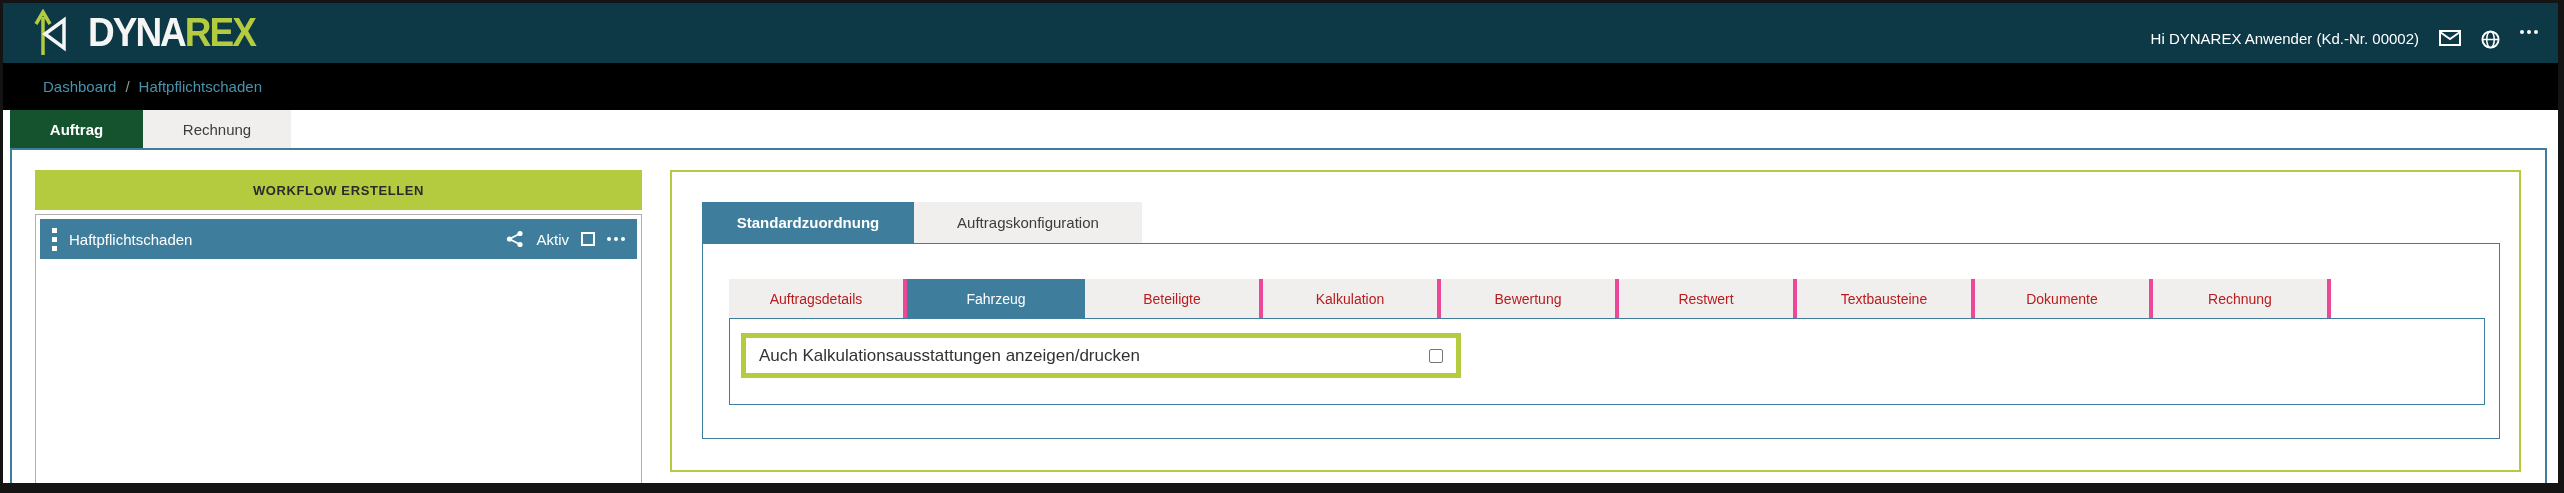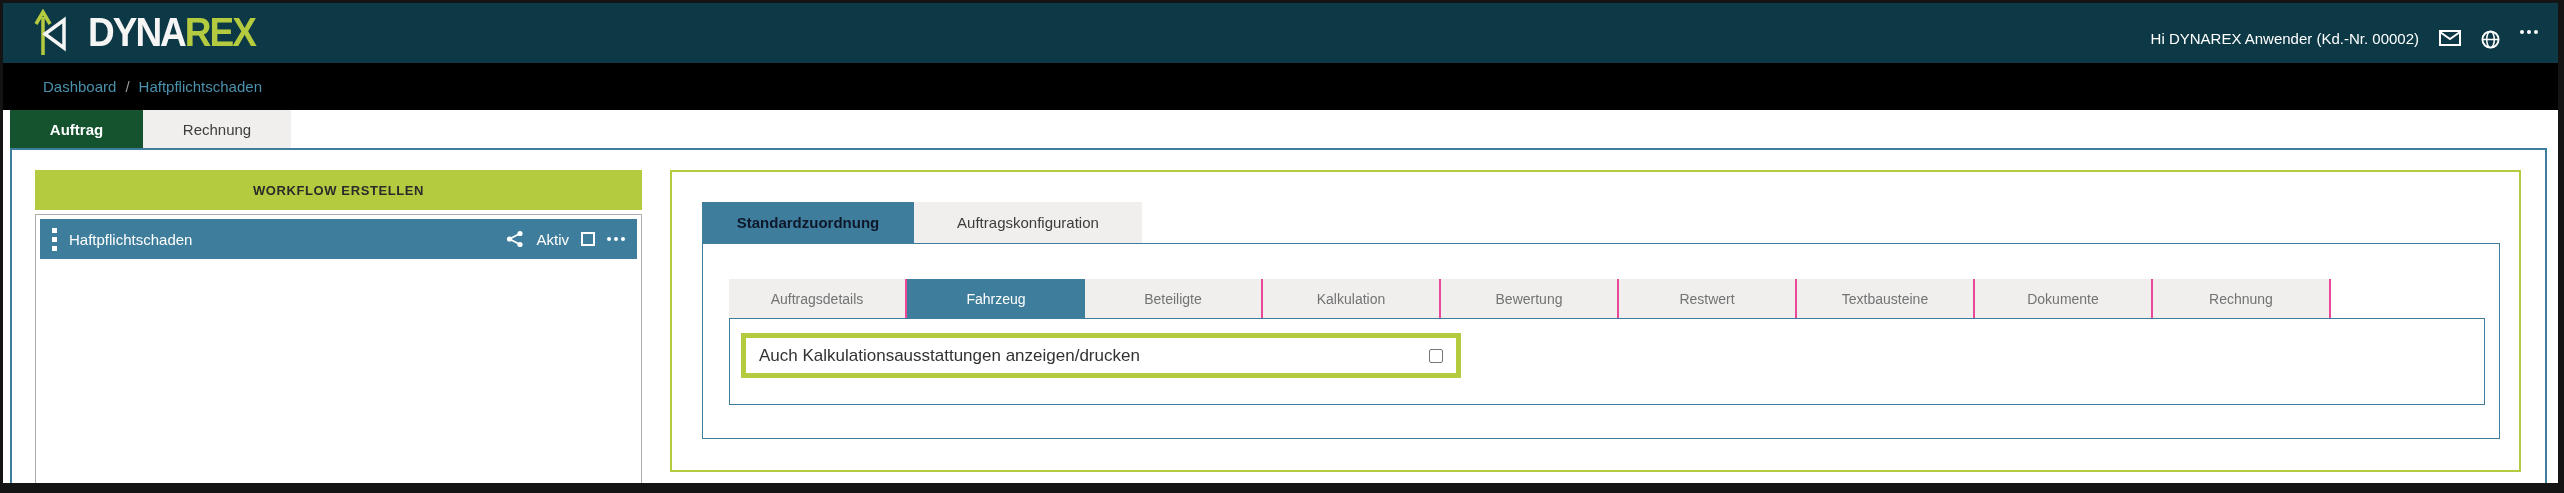--- a/index.html
+++ b/index.html
@@ -96,34 +96,34 @@
   .green-box {
     position: absolute; left: 658px; top: 20px;
     width: 1851px; height: 302px;
     border: 2px solid #b5cb3f; background: #fff;
   }
   .config-tabs { position: absolute; left: 30px; top: 30px; display: flex; }
   .config-tab {
     height: 41px; display: flex; align-items: center; justify-content: center;
     font-size: 15px; cursor: pointer;
   }
-  .config-tab.active { width: 212px; background: #3e7e9c; color: #0f172a; font-weight: 600; }
+  .config-tab.active { width: 212px; background: #3e7e9c; color: #ffffff; font-weight: 600; }
   .config-tab.inactive { width: 228px; background: #f0efee; color: #3c3c3c; }
 
   .outer-panel {
     position: absolute; left: 30px; top: 71px;
     width: 1798px; height: 196px;
     border: 1px solid #3e7e9c; background: #fff;
   }
   .sub-tabs { position: absolute; left: 26px; top: 35px; display: flex; }
   .sub-tab {
     width: 178px; height: 39px;
     display: flex; align-items: center; justify-content: center;
-    font-size: 14px; background: #f0efee; color: #737373;
-    border-right: 2px solid #ec4899; cursor: pointer;
+    font-size: 14px; background: #f0efee; color: #b91c1c;
+    border-right: 4px solid #ec4899; cursor: pointer;
   }
   .sub-tab.active { background: #3e7e9c; color: #ffffff; border-right: none; }
 
   .inner-box {
     position: absolute; left: 26px; top: 74px;
     width: 1756px; height: 87px;
     border: 1px solid #3e7e9c; background: #fff;
   }
   .option-row {
     position: absolute; left: 11px; top: 14px;

